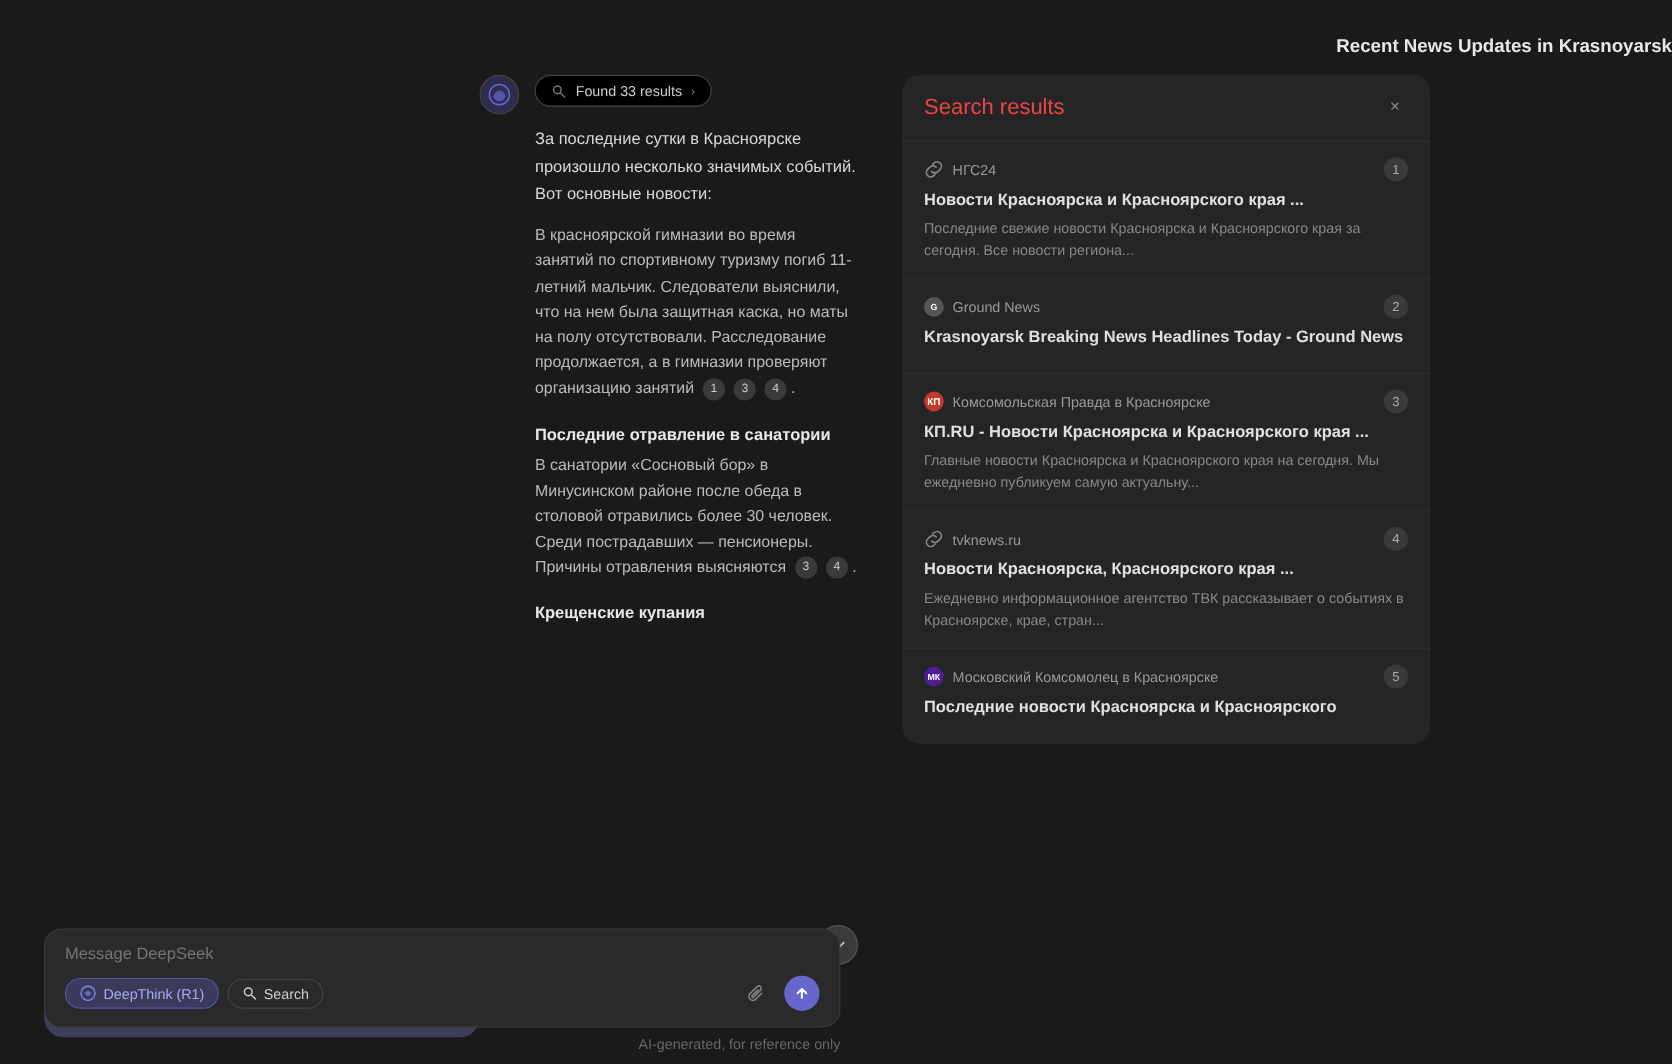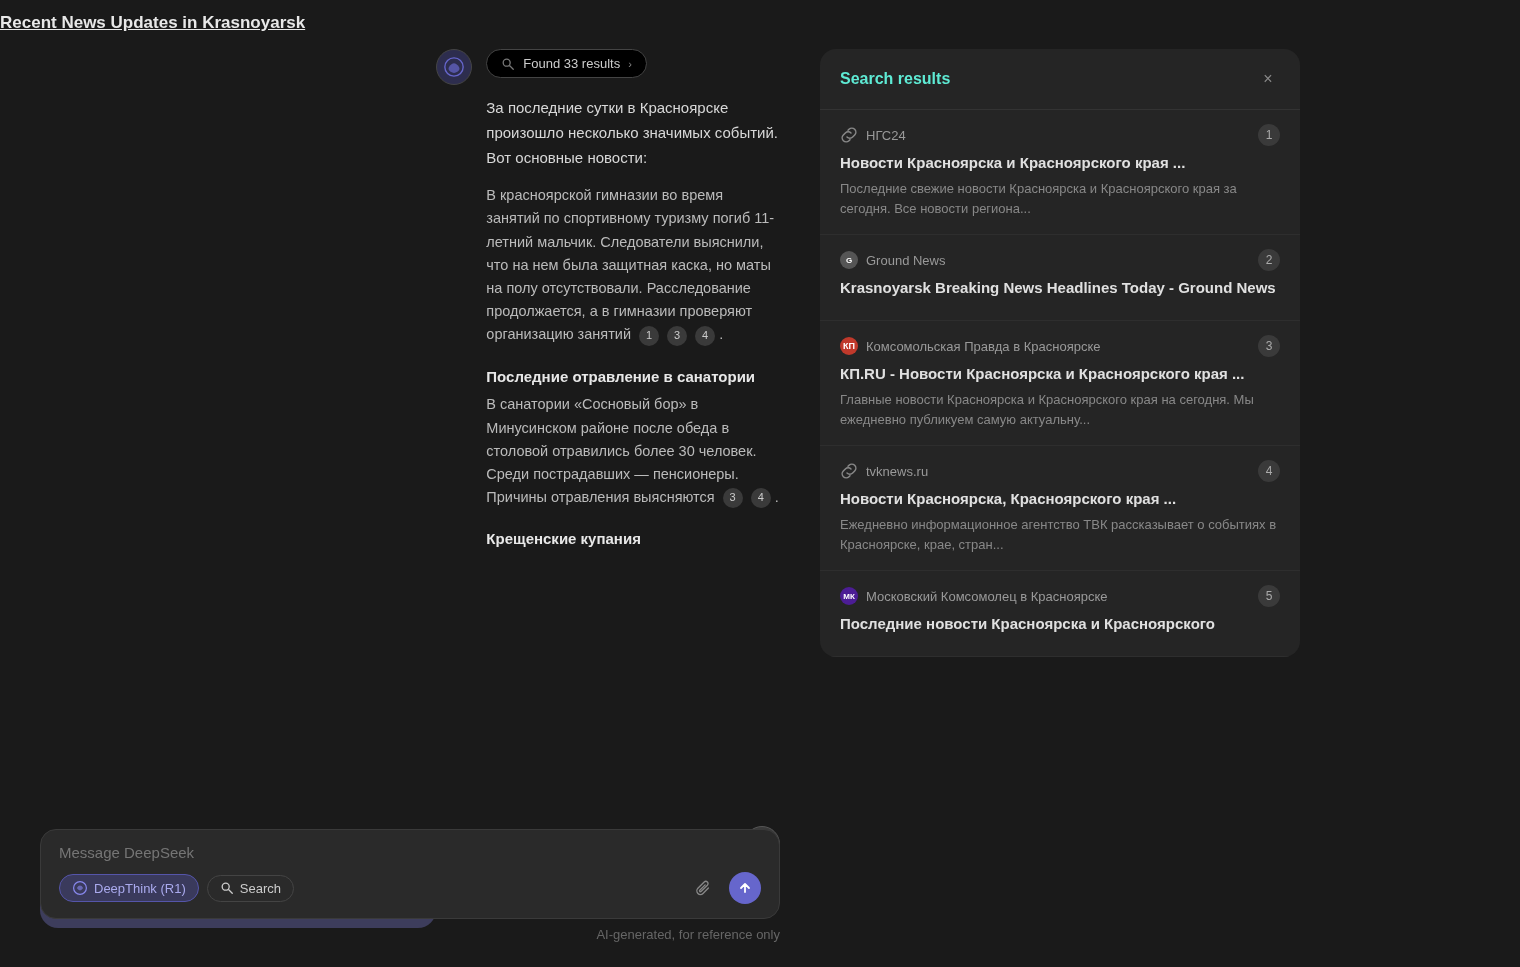--- a/index.html
+++ b/index.html
@@ -13,24 +13,23 @@
       display: flex;
       flex-direction: column;
       align-items: center;
     }
 
     
     .page-title {
       color: #e8e8e8;
       font-size: 17px;
       font-weight: 600;
-      padding: 13px 0 16px;
-      text-align: left;
+      padding: 32px 0 16px;
+      text-align: right;
       width: 100%;
-      text-decoration: underline;
     }
 
     
     .main-layout {
       display: flex;
       width: 100%;
       height: calc(967px - 64px);
       position: relative;
     }
 
@@ -173,21 +172,21 @@
       justify-content: center;
       cursor: pointer;
       border: 1px solid #555;
     }
 
     
     .input-area {
       position: absolute;
       bottom: 0;
       left: 0;
-      right: 0;
+      right: 16px;
       padding: 10px 40px 0;
       max-width: 820px;
     }
 
     .message-input-container {
       background: #2a2a2a;
       border-radius: 16px;
       padding: 14px 18px;
       border: 1px solid #3a3a3a;
     }
@@ -290,23 +289,23 @@
 
     .panel-header {
       display: flex;
       align-items: center;
       justify-content: space-between;
       padding: 18px 20px;
       border-bottom: 1px solid #333;
     }
 
     .panel-title {
-      font-size: 16px;
-      font-weight: 700;
-      color: #5eead4;
+      font-size: 20px;
+      font-weight: 400;
+      color: #ef4444;
     }
 
     .close-btn {
       width: 24px;
       height: 24px;
       display: flex;
       align-items: center;
       justify-content: center;
       cursor: pointer;
       color: #888;

